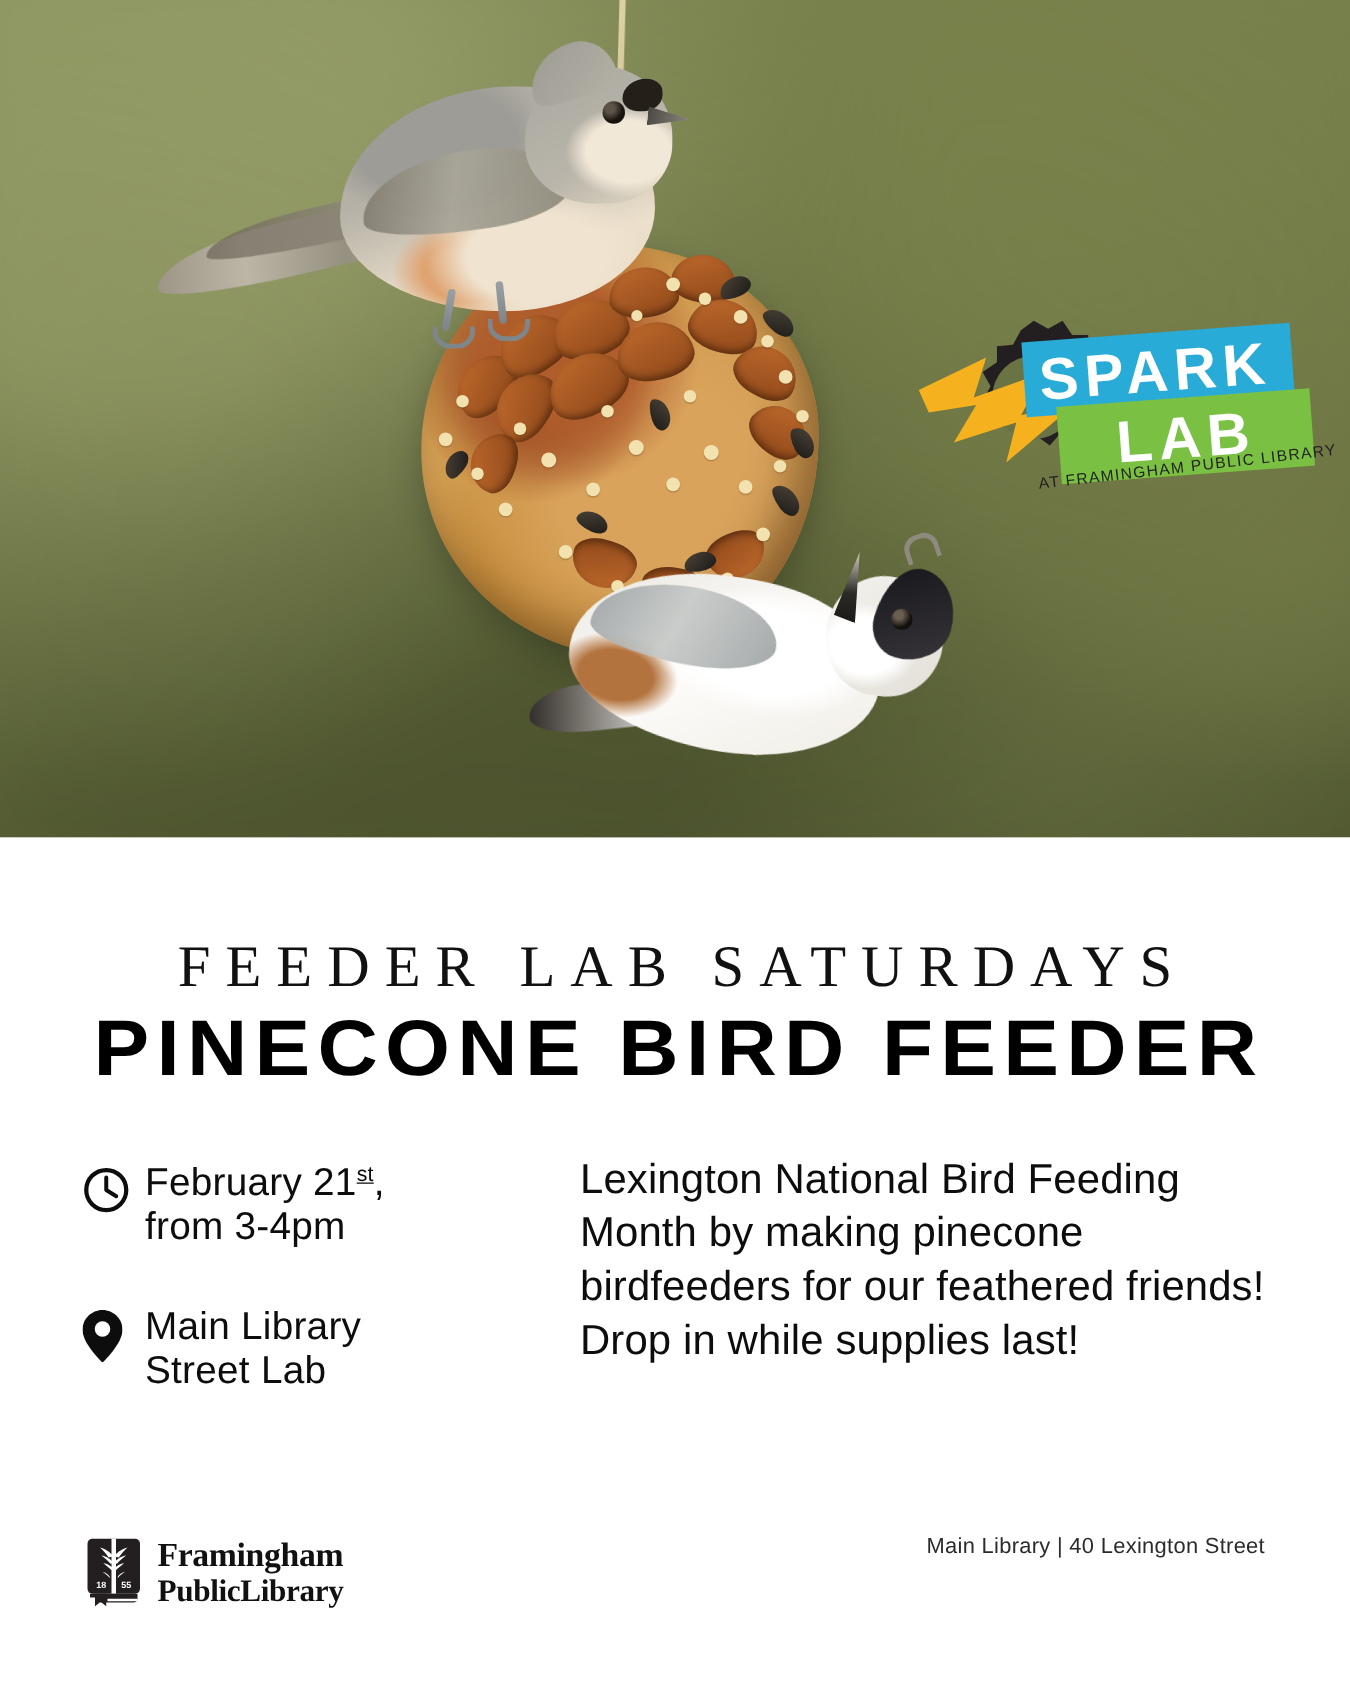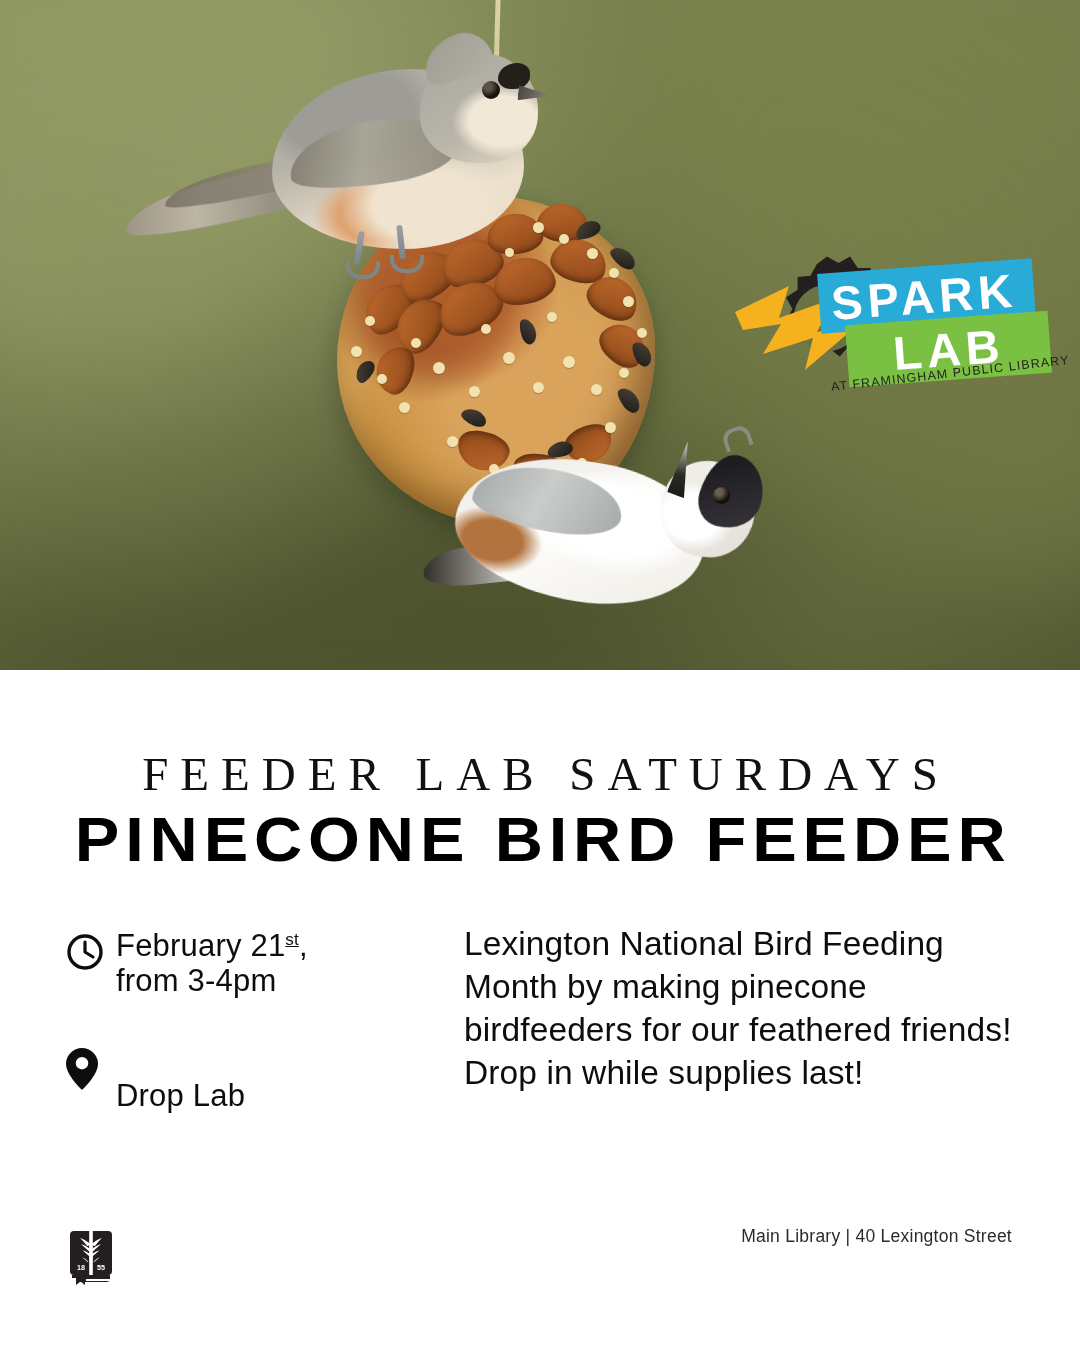--- a/index.html
+++ b/index.html
@@ -479,22 +479,22 @@
     </div>
 
     <div class="detail-row">
       <div class="detail-icon">
         <svg width="32" height="42" viewBox="0 0 32 42" aria-hidden="true">
           <path fill="#0d0d0d" d="M16 0 C7.2 0 0 7.1 0 15.8 C0 27.2 16 42 16 42 C16 42 32 27.2 32 15.8 C32 7.1 24.8 0 16 0 Z"></path>
           <circle cx="16" cy="15.2" r="6.2" fill="#ffffff"></circle>
         </svg>
       </div>
       <div class="detail-text">
-        <br>
-        <span>Drop Lab</span>
+        <span>Main Library</span><br>
+        <span>Street Lab</span>
       </div>
     </div>
 
   </div>
 
   <div class="blurb">Lexington National Bird Feeding Month by making pinecone birdfeeders for our feathered friends!  Drop in while supplies last!</div>
 
   <div class="fpl-logo">
     <div class="fpl-mark">
       <svg width="46" height="56" viewBox="0 0 46 56" aria-hidden="true">
@@ -513,19 +513,23 @@
         </g>
         <g font-family="Liberation Sans, sans-serif" font-size="7.2" font-weight="700" fill="#ffffff" text-anchor="middle">
           <text x="13" y="40">18</text>
           <text x="33" y="40">55</text>
         </g>
         <path d="M4 45 H42 V49 C42 51 40.6 52 38.8 52 H12 V48 H4 Z" fill="#231F20"></path>
         <path d="M8 45 H17 V55 L12.5 51.4 L8 55 Z" fill="#231F20"></path>
         <rect x="18" y="49" width="24" height="2" fill="#ffffff"></rect>
       </svg>
     </div>
+    <div class="fpl-words">
+      <div class="fpl-l1">Framingham</div>
+      <div class="fpl-l2">PublicLibrary</div>
+    </div>
   </div>
 
   <div class="contact">
     <div>Main Library  |  40 Lexington Street</div>
   </div>
 
 </div>
 
 </body></html>

